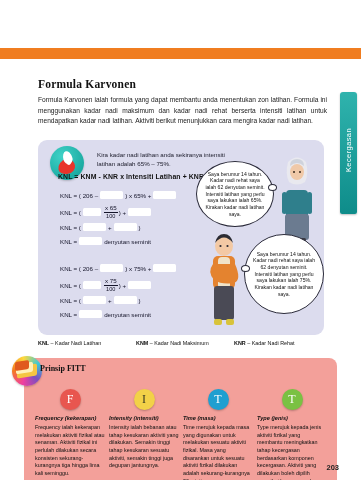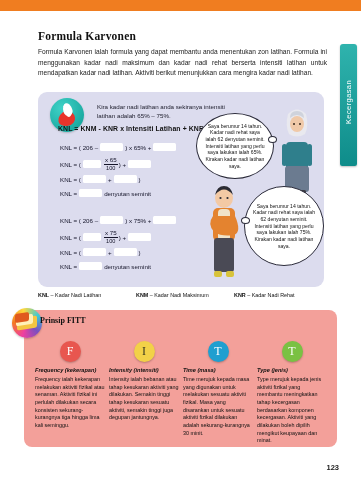--- a/index.html
+++ b/index.html
@@ -1,21 +1,21 @@
 <!DOCTYPE html>
 <html><head>
 <meta charset="utf-8">
 <style>
   html,body{margin:0;padding:0;}
   body{
     width:361px;height:480px;background:#ffffff;
     font-family:"Liberation Sans", sans-serif;
     overflow:hidden;position:relative;
   }
-  .page{position:absolute;inset:0;background:#fff;}
+  .page{position:absolute;inset:0;background:#fff;margin-top:48px;}
 
   
   .topbar{position:absolute;left:0;top:0;width:361px;height:11px;background:#f07d20;}
 
   
   .sidetab{
     position:absolute;right:4px;top:44px;width:17px;height:122px;
     background:linear-gradient(180deg,#2fb3ad 0%,#0e8c8a 100%);
     border-radius:3px 3px 2px 2px;
     box-shadow:0 1px 2px rgba(0,0,0,.25);
@@ -271,14 +271,14 @@
       <div class="ttl">Time (masa)</div>
       <div class="bd">Time merujuk kepada masa yang digunakan untuk melakukan sesuatu aktiviti fizikal. Masa yang disarankan untuk sesuatu aktiviti fizikal dilakukan adalah sekurang-kurangnya 30 minit.</div>
     </div>
     <div class="col c4">
       <div class="circ" style="background:#7ac143">T</div>
       <div class="ttl">Type (jenis)</div>
       <div class="bd">Type merujuk kepada jenis aktiviti fizikal yang membantu meningkatkan tahap kecergasan berdasarkan komponen kecergasan. Aktiviti yang dilakukan boleh dipilih mengikut keupayaan dan minat.</div>
     </div>
   </div>
 
-  <div class="pagenum">123</div>
+  <div class="pagenum">203</div>
 </div>
 
 </body></html>

